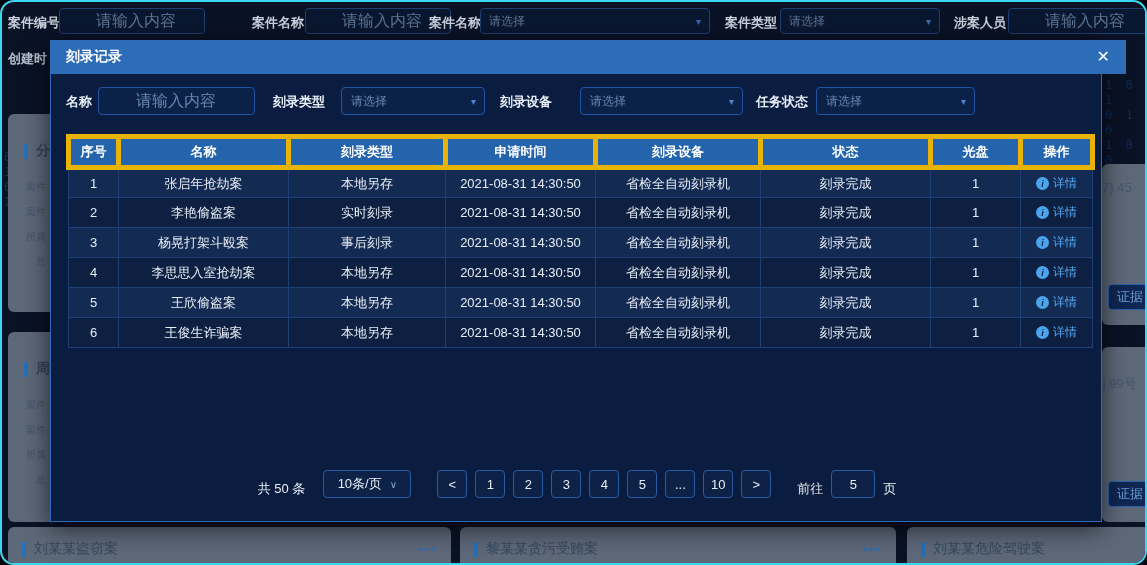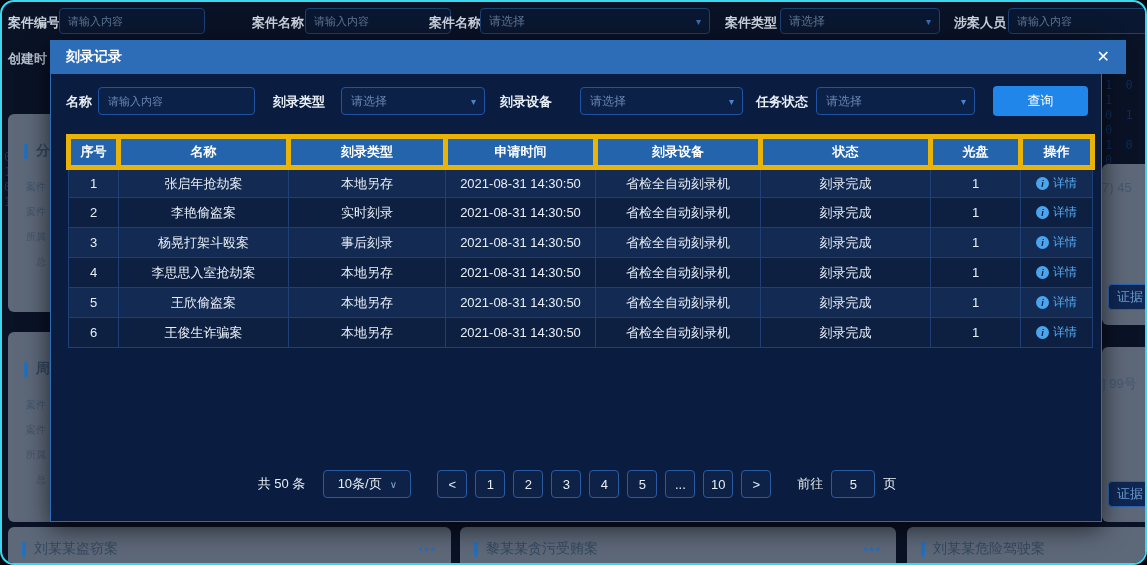--- a/index.html
+++ b/index.html
@@ -25,21 +25,21 @@
   .topbar-label { position:absolute; top:12px; font-size:13px; color:#c9d1dd; font-weight:bold; white-space:nowrap; }
   .tl1{left:6px} .tl2{left:250px} .tl3{left:427px} .tl4{left:723px} .tl5{left:952px}
   .topbar-field {
     position:absolute; top:6px; height:26px; background:#0a1730;
     border:1px solid #1d3f72; border-radius:4px; display:flex; align-items:center;
     padding:0 8px; font-size:12px; color:#5d7595;
   }
   .ti1{left:57px;width:146px} .ti2{left:303px;width:146px} .ti3{left:478px;width:230px} .ti4{left:778px;width:160px} .ti5{left:1006px;width:150px}
   .topbar-field input, .m-field input {
     background:transparent; border:none; outline:none; width:100%;
-    font-size:11px; color:#d946ef; font-family:inherit;
+    font-size:16px; color:#d946ef; font-family:inherit;margin-left:28px;
   }
   .topbar-field input::placeholder { color:#5d7595; }
   .chev { position:absolute; right:8px; font-size:10px; color:#3d6bb0; }
 
   .panel { position:absolute; background:#5d6879; border-radius:6px; }
   .panel-a { left:6px; top:112px; width:436px; height:198px; }
   .panel-b { left:6px; top:330px; width:436px; height:190px; }
   .panel-title { display:flex; align-items:center; gap:8px; padding:28px 0 0 16px; font-size:14px; color:#33475f; font-weight:bold; }
   .panel-bar { width:4px; height:15px; background:#2570ba; border-radius:1px; }
   .panel-fields { padding:14px 0 0 8px; }
@@ -104,21 +104,21 @@
   }
   .records-table tr:nth-child(odd) td { background:#132a52; }
   .records-table tr:nth-child(even) td { background:#0d2042; }
   .detail-link { color:#55aaf2; cursor:pointer; display:inline-flex; align-items:center; gap:4px; font-size:12px; }
   .info-icon {
     width:13px; height:13px; border-radius:50%; background:#4aa4ee; color:#0a1d40;
     font-size:9px; font-weight:bold; font-style:italic;
     display:inline-flex; align-items:center; justify-content:center;
   }
 
-  .pagination { position:absolute; left:0; top:430px; width:1052px; height:28px; display:flex; align-items:center; justify-content:center; gap:8px; }
+  .pagination { position:absolute; left:0; top:430px; width:1052px; height:28px; display:flex; align-items:flex-end; justify-content:center; gap:8px; }
   .pg-total { color:#e8eef6; font-size:13px; margin-right:10px; }
   .size-select {
     width:88px; height:28px; border:1px solid #2a5aa2; border-radius:4px; background:#0d2246;
     display:flex; align-items:center; justify-content:center; gap:8px;
     color:#e8eef6; font-size:13px; cursor:pointer;
   }
   .size-select .caret { color:#7fa8d8; font-size:10px; }
   .pg-btn {
     min-width:30px; height:28px; padding:0 6px; background:#0d2246;
     border:1px solid #2a5aa2; border-radius:4px; color:#e8eef6; font-size:13px;
@@ -240,21 +240,20 @@
     <span class="m-label ml3">刻录设备</span>
     <div class="m-field mf3">
       <span>请选择</span>
       <span class="chev">▾</span>
     </div>
     <span class="m-label ml4">任务状态</span>
     <div class="m-field mf4">
       <span>请选择</span>
       <span class="chev">▾</span>
     </div>
-    <button class="query-btn">查询</button>
 
     <table class="records-table">
       <colgroup>
           <col style="width: 50px;">
           <col style="width: 170px;">
           <col style="width: 157px;">
           <col style="width: 150px;">
           <col style="width: 165px;">
           <col style="width: 170px;">
           <col style="width: 90px;">

